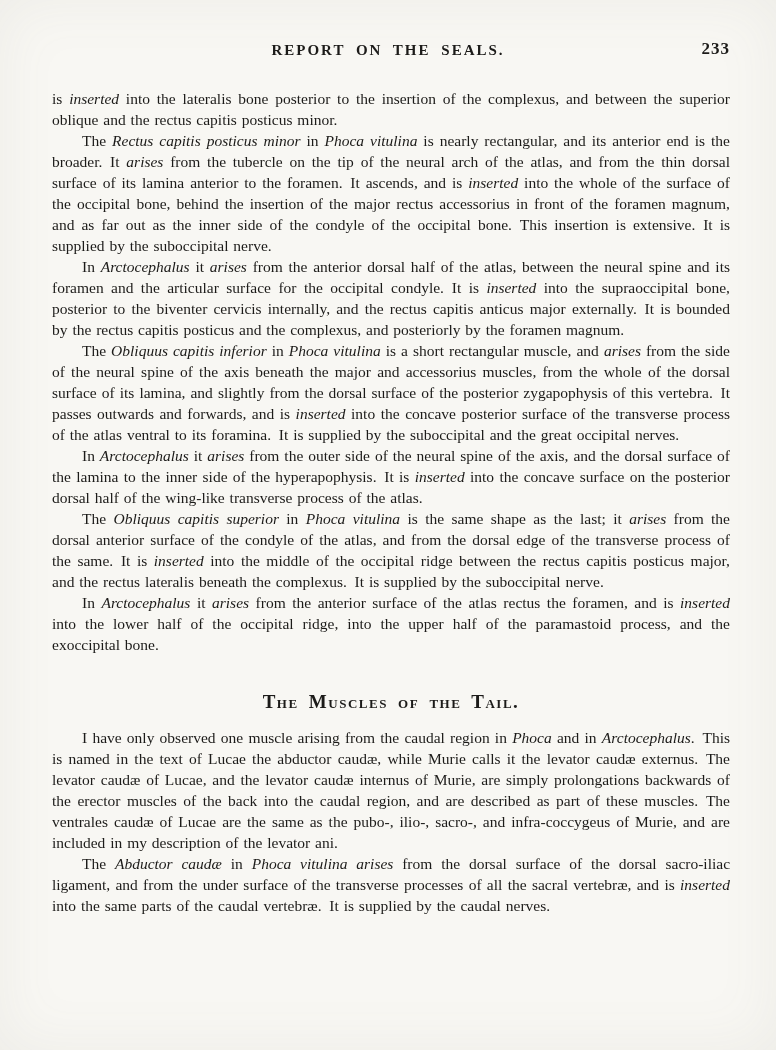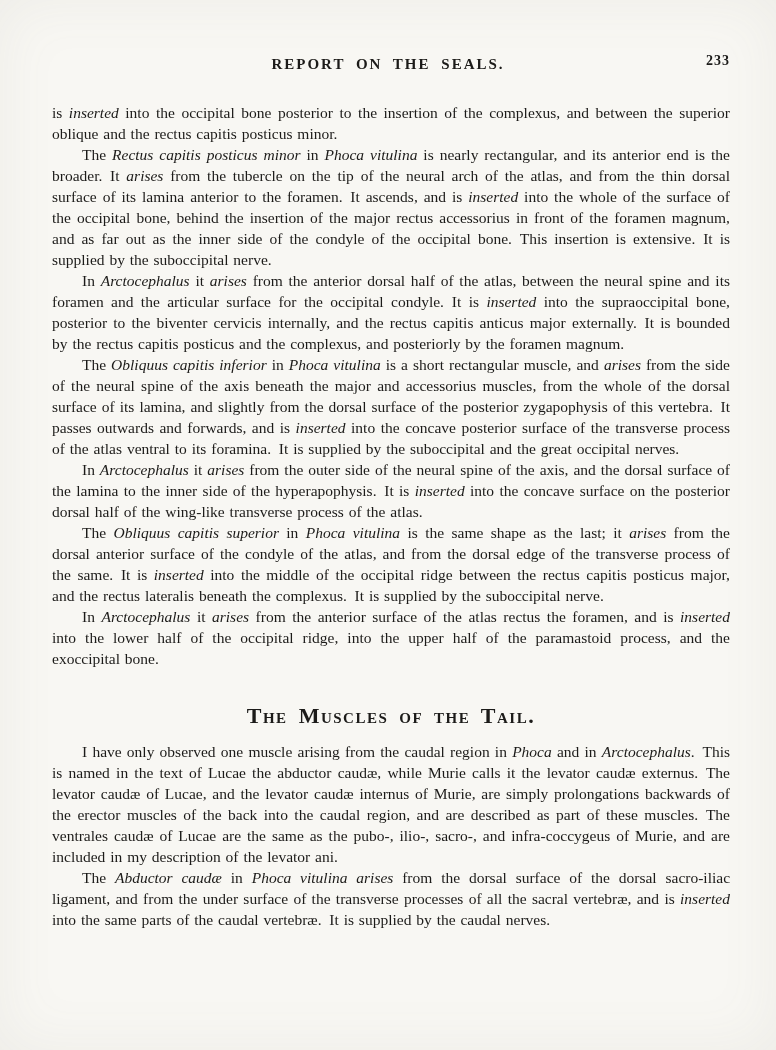--- a/index.html
+++ b/index.html
@@ -14,74 +14,74 @@
     margin: 0 auto;
     background: #f8f7f3;
     color: #1c1b19;
     font-family: "Liberation Serif", "DejaVu Serif", serif;
     overflow: hidden;
     box-shadow: inset 0 0 60px rgba(120,115,100,0.08);
   }
   .running-header {
     position: relative;
     height: 24px;
-    margin-top: 56px;
+    margin-top: 42px;
     padding: 0 44px;
   }
   .running-title {
     position: absolute;
     left: 0;
     right: 0;
     text-align: center;
     font-size: 15px;
     font-weight: 700;
     letter-spacing: 2px;
     word-spacing: 5px;
   }
   .page-number {
     position: absolute;
     right: 46px;
     top: -3px;
-    font-size: 14px;
+    font-size: 17px;
     font-weight: 700;
     letter-spacing: 1px;
   }
   .page-body {
     padding: 22px 46px 0 52px;
     text-align: justify;
     font-size: 15.5px;
     line-height: 21px;
     word-spacing: 1px;
   }
   p.para {
     margin: 0;
   }
   p.para.indent {
     text-indent: 30px;
   }
   .section-heading {
     text-align: center;
     font-variant: small-caps;
     font-weight: 600;
-    font-size: 22px;
+    font-size: 19px;
     letter-spacing: 1.5px;
     word-spacing: 4px;
     margin: 36px 0 15px 0;
   }
 </style>
 </head>
 <body>
 
 <div class="page">
   <div class="running-header">
     <div class="running-title">REPORT ON THE SEALS.</div>
     <div class="page-number">233</div>
   </div>
   <div class="page-body">
-      <p class="para"><span>is </span><i>inserted</i><span> into the occipital bone posterior to the insertion of the complexus, and between the superior oblique and the rectus capitis posticus minor.</span></p>
+      <p class="para"><span>is </span><i>inserted</i><span> into the lateralis bone posterior to the insertion of the complexus, and between the superior oblique and the rectus capitis posticus minor.</span></p>
       <p class="para indent"><span>The </span><i>Rectus capitis posticus minor</i><span> in </span><i>Phoca vitulina</i><span> is nearly rectangular, and its anterior end is the broader. It </span><i>arises</i><span> from the tubercle on the tip of the neural arch of the atlas, and from the thin dorsal surface of its lamina anterior to the foramen. It ascends, and is </span><i>inserted</i><span> into the whole of the surface of the occipital bone, behind the insertion of the major rectus accessorius in front of the foramen magnum, and as far out as the inner side of the condyle of the occipital bone. This insertion is extensive. It is supplied by the suboccipital nerve.</span></p>
       <p class="para indent"><span>In </span><i>Arctocephalus</i><span> it </span><i>arises</i><span> from the anterior dorsal half of the atlas, between the neural spine and its foramen and the articular surface for the occipital condyle. It is </span><i>inserted</i><span> into the supraoccipital bone, posterior to the biventer cervicis internally, and the rectus capitis anticus major externally. It is bounded by the rectus capitis posticus and the complexus, and posteriorly by the foramen magnum.</span></p>
       <p class="para indent"><span>The </span><i>Obliquus capitis inferior</i><span> in </span><i>Phoca vitulina</i><span> is a short rectangular muscle, and </span><i>arises</i><span> from the side of the neural spine of the axis beneath the major and accessorius muscles, from the whole of the dorsal surface of its lamina, and slightly from the dorsal surface of the posterior zygapophysis of this vertebra. It passes outwards and forwards, and is </span><i>inserted</i><span> into the concave posterior surface of the transverse process of the atlas ventral to its foramina. It is supplied by the suboccipital and the great occipital nerves.</span></p>
       <p class="para indent"><span>In </span><i>Arctocephalus</i><span> it </span><i>arises</i><span> from the outer side of the neural spine of the axis, and the dorsal surface of the lamina to the inner side of the hyperapophysis. It is </span><i>inserted</i><span> into the concave surface on the posterior dorsal half of the wing-like transverse process of the atlas.</span></p>
       <p class="para indent"><span>The </span><i>Obliquus capitis superior</i><span> in </span><i>Phoca vitulina</i><span> is the same shape as the last; it </span><i>arises</i><span> from the dorsal anterior surface of the condyle of the atlas, and from the dorsal edge of the transverse process of the same. It is </span><i>inserted</i><span> into the middle of the occipital ridge between the rectus capitis posticus major, and the rectus lateralis beneath the complexus. It is supplied by the suboccipital nerve.</span></p>
       <p class="para indent"><span>In </span><i>Arctocephalus</i><span> it </span><i>arises</i><span> from the anterior surface of the atlas rectus the foramen, and is </span><i>inserted</i><span> into the lower half of the occipital ridge, into the upper half of the paramastoid process, and the exoccipital bone.</span></p>
       <div class="section-heading">The Muscles of the Tail.</div>
       <p class="para indent"><span>I have only observed one muscle arising from the caudal region in </span><i>Phoca</i><span> and in </span><i>Arctocephalus</i><span>. This is named in the text of Lucae the abductor caudæ, while Murie calls it the levator caudæ externus. The levator caudæ of Lucae, and the levator caudæ internus of Murie, are simply prolongations backwards of the erector muscles of the back into the caudal region, and are described as part of these muscles. The ventrales caudæ of Lucae are the same as the pubo-, ilio-, sacro-, and infra-coccygeus of Murie, and are included in my description of the levator ani.</span></p>
       <p class="para indent"><span>The </span><i>Abductor caudæ</i><span> in </span><i>Phoca vitulina</i><span> </span><i>arises</i><span> from the dorsal surface of the dorsal sacro-iliac ligament, and from the under surface of the transverse processes of all the sacral vertebræ, and is </span><i>inserted</i><span> into the same parts of the caudal vertebræ. It is supplied by the caudal nerves.</span></p>
     </div>

